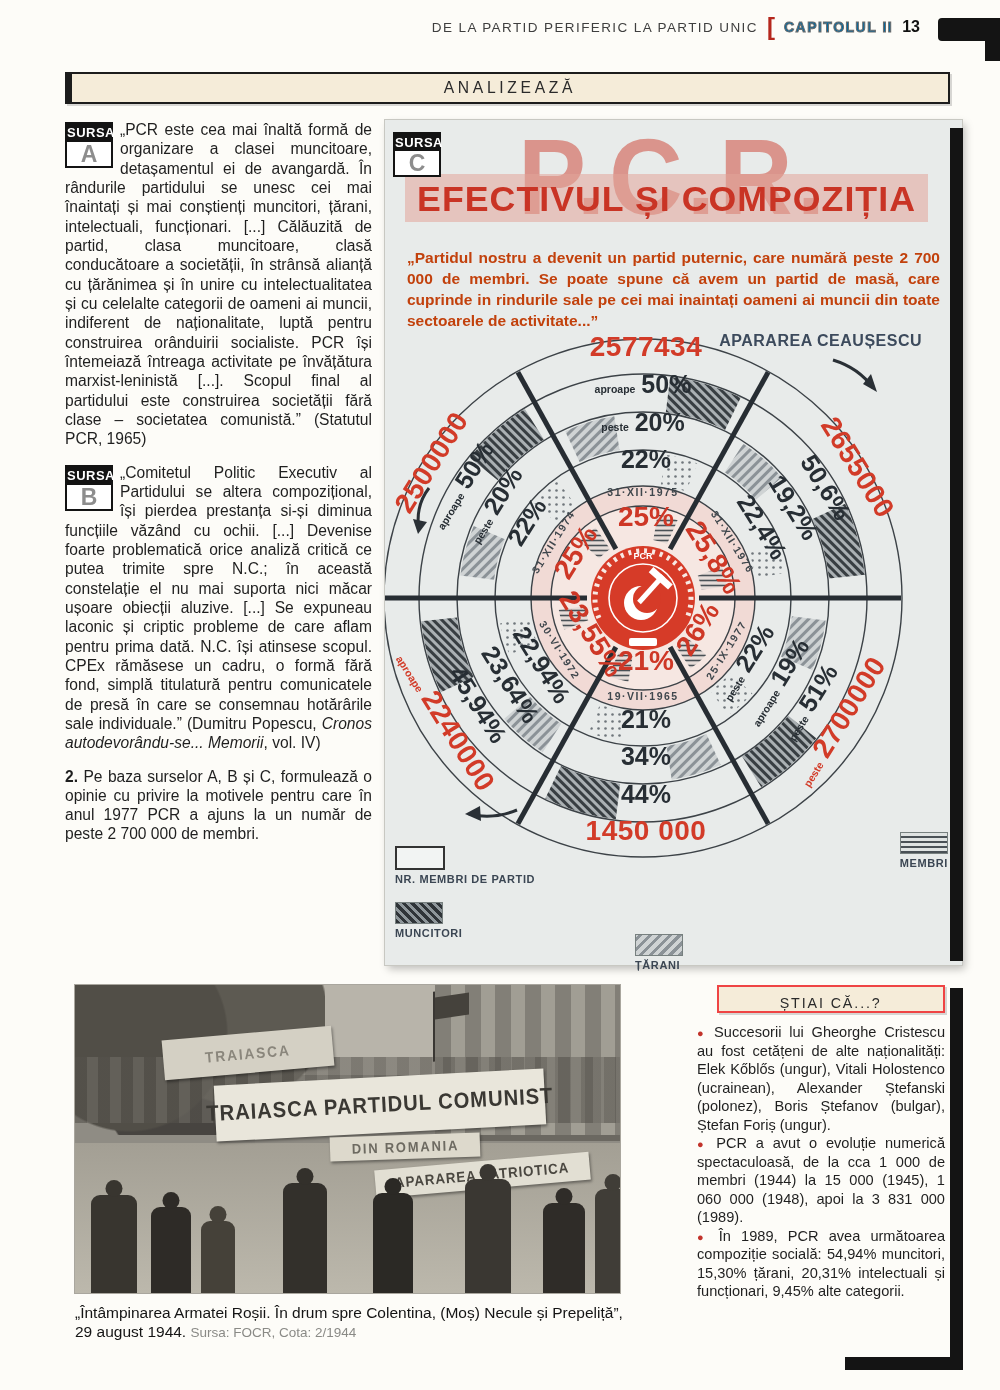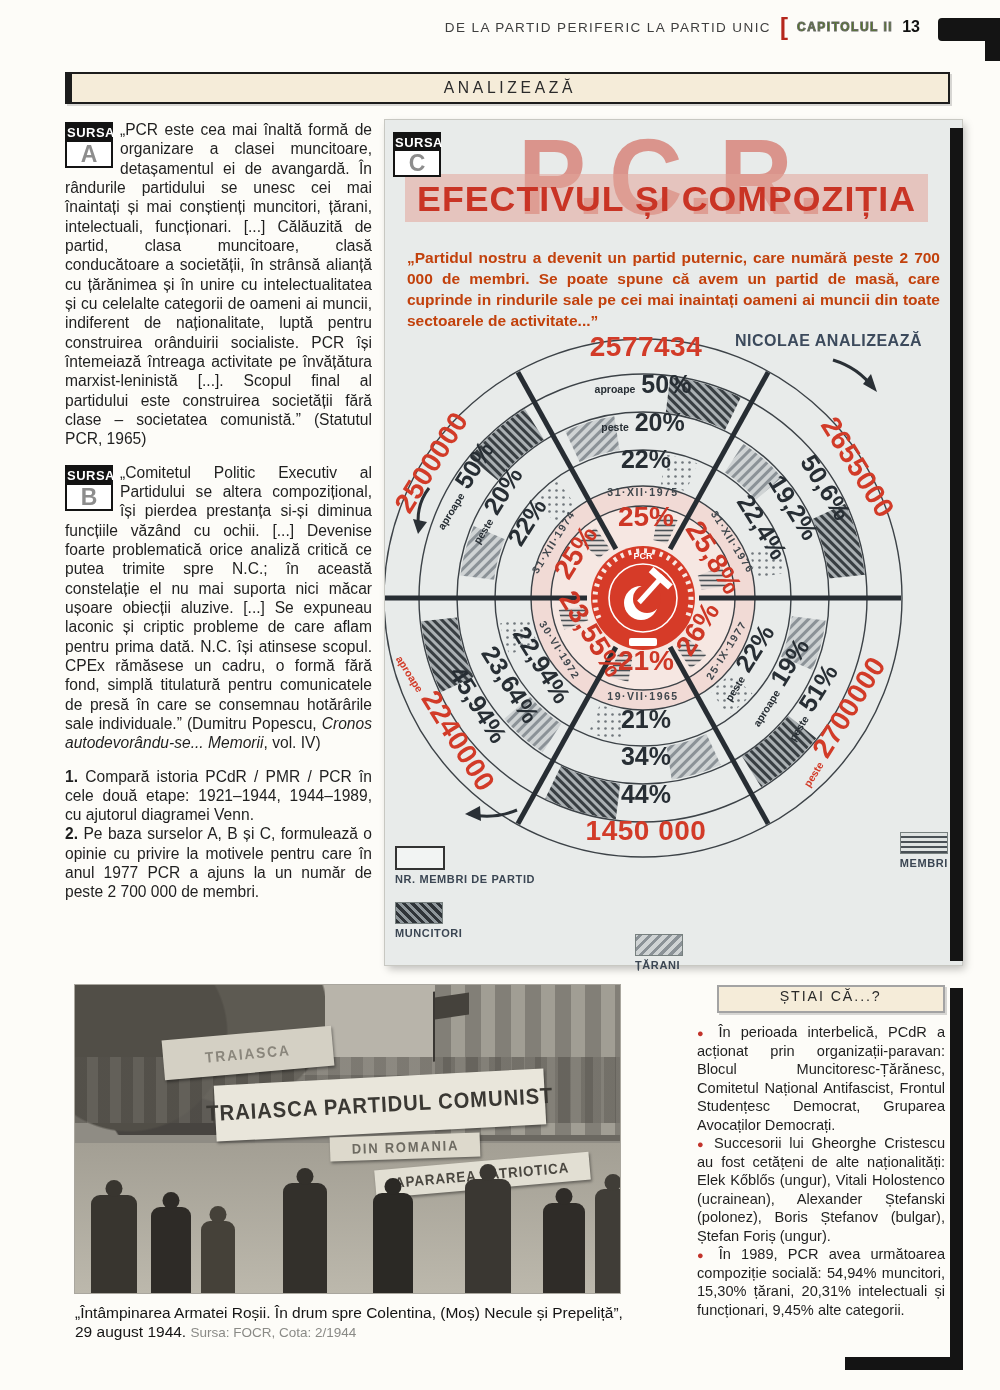--- a/index.html
+++ b/index.html
@@ -3,21 +3,21 @@
 <meta charset="utf-8">
 <style>
   html,body{margin:0;padding:0;}
   body{width:1000px;height:1390px;background:#ffffff;font-family:"Liberation Sans",sans-serif;}
   .page{position:relative;width:1000px;height:1390px;background:#fdfcf8;overflow:hidden;}
 
   
   .hdr{position:absolute;top:18px;right:80px;display:flex;align-items:center;gap:9px;}
   .hdr .t1{font-size:13.5px;letter-spacing:1.4px;color:#3f3f3f;}
   .hdr .brk{color:#b5271d;font-size:24px;font-weight:bold;line-height:18px;}
-  .hdr .t2{font-size:12px;font-weight:bold;letter-spacing:1.5px;color:#4d7c0f;-webkit-text-stroke:1px #6a6a6a;}
+  .hdr .t2{font-size:14px;font-weight:bold;letter-spacing:1.5px;color:#0369a1;-webkit-text-stroke:1px #6a6a6a;}
   .hdr .pn{font-size:16px;font-weight:bold;color:#111;}
   .corner-tr{position:absolute;top:18px;right:0;width:62px;height:23px;background:#141414;border-radius:4px 0 0 4px;}
   .corner-tr::after{content:"";position:absolute;right:0;top:23px;width:15px;height:20px;background:#141414;}
 
   
   .banner{position:absolute;left:65px;top:72px;width:876px;height:28px;background:#f5ecd9;
           border:2px solid #1c1c1c;border-left-width:7px;display:flex;align-items:center;justify-content:center;
           box-shadow:2px 2px 0 rgba(0,0,0,.15);}
   .banner span{font-size:17px;letter-spacing:4px;color:#2a2a2a;transform:scaleX(.92);}
 
@@ -107,21 +107,21 @@
   .p6{left:390px;width:46px;height:114px;color:#3a3732;}
   .p7{left:468px;width:42px;height:90px;color:#2f2c28;}
   .p8{left:520px;width:36px;height:104px;color:#403d37;}
 
   .caption{position:absolute;left:75px;top:1303px;width:565px;font-size:15.5px;line-height:1.25;color:#141414;}
   .caption b{font-weight:normal;}
   .caption .src{font-weight:normal;color:#8a8a86;font-size:13.5px;}
 
   
   .stiai{position:absolute;left:697px;top:985px;width:248px;}
-  .stiai-head{background:#f5ecd9;border:2px solid #a3a3a3;height:24px;display:flex;align-items:flex-start;justify-content:center;
+  .stiai-head{background:#f5ecd9;border:2px solid #ef4444;height:24px;display:flex;align-items:flex-end;justify-content:center;
               box-shadow:2px 2px 0 rgba(0,0,0,.15);margin-bottom:10px;margin-left:20px;}
   .stiai-head span{font-size:15px;letter-spacing:2px;color:#2a2a2a;transform:scaleX(.95);}
   .stiai p{margin:0;font-size:14.6px;line-height:1.27;text-align:justify;color:#1f1f1f;}
   .stiai p::before{content:"● ";color:#c2332b;font-size:11px;}
 
   
   .bar{position:absolute;background:#141414;}
   .bar-poster{left:950px;top:128px;width:13px;height:833px;}
   .bar-stiai{left:950px;top:988px;width:13px;height:382px;}
   .bar-foot{left:845px;top:1357px;width:118px;height:13px;border-radius:0 0 4px 0;}
@@ -151,36 +151,35 @@
       </span><span>„PCR este cea mai înaltă formă de organizare a clasei muncitoare, detașamentul ei de avangardă. În rândurile partidului se unesc cei mai înaintați și mai conștienți muncitori, țărani, intelectuali, funcționari. [...] Călăuzită de partid, clasa muncitoare, clasă conducătoare a societății, în strânsă alianță cu țărănimea și în unire cu intelectualitatea și cu celelalte categorii de oameni ai muncii, indiferent de naționalitate, luptă pentru construirea orânduirii socialiste. PCR își întemeiază întreaga activitate pe învățătura marxist-leninistă [...]. Scopul final al partidului este construirea societății fără clase – societatea comunistă.” (Statutul PCR, 1965)</span>
     </p>
     <p class="srcb">
       <span class="sursa-badge">
         <span class="st">SURSA</span>
         <span class="sl">B</span>
       </span><span>„Comitetul Politic Executiv al Partidului se altera compozițional, își pierdea prestanța si-și diminua funcțiile văzând cu ochii. [...] Devenise foarte problematică orice analiză critică ce putea trimite spre N.C.; în această constelație el nu mai suporta nici măcar ușoare obiecții aluzive. [...] Se expuneau laconic și criptic probleme de care aflam pentru prima dată. N.C. își atinsese scopul. CPEx rămăsese un cadru, o formă fără fond, simplă titulatură pentru comunicatele de presă în care se consemnau hotărârile sale individuale.”</span>
       <span><span>(Dumitru Popescu, </span><span class="ital">Cronos autodevorându-se... Memorii</span><span>, vol. IV)</span></span>
     </p>
     <div class="tasks">
-      <p><span class="tnum">1.</span> <span>Compară istoria PCdR / PMR / PCR în cele două etape: 1921–1944, 1944–1989, cu ajutorul diagramei Venn.</span></p>
       <p><span class="tnum">2.</span> <span>Pe baza surselor A, B și C, formulează o opinie cu privire la motivele pentru care în anul 1977 PCR a ajuns la un număr de peste 2 700 000 de membri.</span></p>
     </div>
   </div>
 
   <div class="poster">
     <span class="sursa-badge badge-c">
       <span class="st">SURSA</span>
       <span class="sl">C</span>
     </span>
     <div class="pcr-bg">P.C.R.</div>
     <div class="ptitle">
       <span>EFECTIVUL ȘI COMPOZIȚIA</span>
     </div>
     <div class="pquote">„Partidul nostru a devenit un partid puternic, care numără peste 2 700 000 de membri. Se poate spune că avem un partid de masă, care cuprinde in rindurile sale pe cei mai inaintați oameni ai muncii din toate sectoarele de activitate...”</div>
-    <div class="pauthor">NICOLAE ANALIZEAZĂ</div>
+    <div class="pauthor">APARAREA CEAUȘESCU</div>
 
     <svg class="diagram" id="diagram" width="577" height="600" viewBox="0 0 577 600">
       <defs>
         <pattern id="pm" width="6" height="6" patternUnits="userSpaceOnUse" patternTransform="rotate(45)">
           <rect width="6" height="6" fill="#aab0b3"></rect>
             <rect width="6" height="3" fill="#383e42"></rect>
         </pattern>
         <pattern id="pt" width="7" height="7" patternUnits="userSpaceOnUse" patternTransform="rotate(-45)">
           <rect width="7" height="7" fill="#cfd3d4"></rect>
             <rect width="7" height="3" fill="#8b9297"></rect>
@@ -352,21 +351,21 @@
   </div>
   <div class="caption">
     <b>„Întâmpinarea Armatei Roșii. În drum spre Colentina, (Moș) Necule și Prepeliță”, 29 august 1944.</b>
     <span class="src">Sursa: FOCR, Cota: 2/1944</span>
   </div>
 
   <div class="stiai">
     <div class="stiai-head">
       <span>ȘTIAI CĂ...?</span>
     </div>
-    <p>În perioada interbelică, PCdR a acționat prin organizații-paravan: Blocul Muncitoresc-Țărănesc, Comitetul Național Antifascist, Frontul Studențesc Democrat, Gruparea Avocaților Democrați.</p>
     <p>Succesorii lui Gheorghe Cristescu au fost cetățeni de alte naționalități: Elek Kőblős (ungur), Vitali Holostenco (ucrainean), Alexander Ștefanski (polonez), Boris Ștefanov (bulgar), Ștefan Foriș (ungur).</p>
+    <p>PCR a avut o evoluție numerică spectaculoasă, de la cca 1 000 de membri (1944) la 15 000 (1945), 1 060 000 (1948), apoi la 3 831 000 (1989).</p>
     <p>În 1989, PCR avea următoarea compoziție socială: 54,94% muncitori, 15,30% țărani, 20,31% intelectuali și funcționari, 9,45% alte categorii.</p>
   </div>
 
   <div class="bar bar-poster"></div>
   <div class="bar bar-stiai"></div>
   <div class="bar bar-foot"></div>
 </div>
 
 </body></html>

